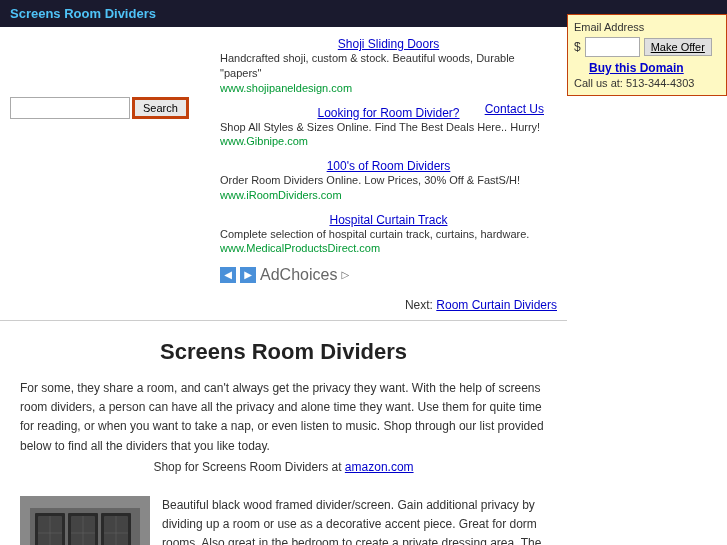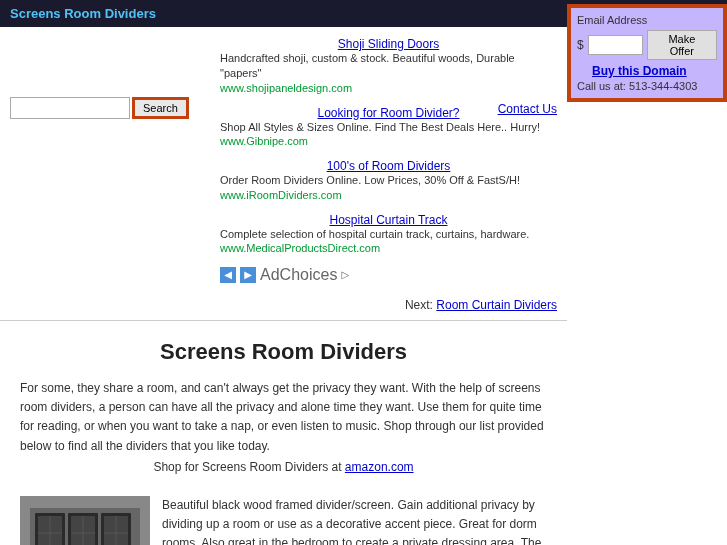--- a/index.html
+++ b/index.html
@@ -10,25 +10,25 @@
       background: #1a1a2e;
       color: #4fc3f7;
       padding: 6px 10px;
       font-size: 13px;
       font-weight: bold;
     }
 
     
     #domain-box {
       position: absolute;
-      top: 4px;
+      top: 14px;
       right: 0;
       width: 160px;
-      border: 4px solid #c2410c;
-      background: #c4b5fd;
+      border: 1px solid #c2410c;
+      background: #fef9c3;
       padding: 6px;
       font-size: 11px;
     }
     #domain-box .domain-label {
       font-size: 11px;
       margin-bottom: 4px;
     }
     #domain-box .offer-row {
       display: flex;
       align-items: center;
@@ -41,23 +41,24 @@
     #domain-box input[type="text"] {
       width: 55px;
       height: 20px;
       border: 1px solid #aaa;
       font-size: 11px;
       padding: 1px 3px;
     }
     #domain-box .make-offer-btn {
       background: #e0e0e0;
       border: 1px solid #aaa;
-      padding: 2px 14px;
-      cursor: pointer;
-      font-size: 11px;
+      padding: 2px 6px;
+      cursor: pointer;
+      font-size: 11px;
+      text-decoration: underline;
     }
     #domain-box .buy-link {
       color: #00c;
       text-decoration: underline;
       display: block;
       font-size: 12px;
       font-weight: bold;
       margin-bottom: 2px;
       margin-left: 15px;
     }
@@ -257,21 +258,21 @@
     <div id="left-sidebar">
       <form id="search-form">
         <input type="text" style="">
         <button type="submit">Search</button>
       </form>
     </div>
 
     <div id="ad-listings">
 
       <div style="position:relative;">
-        <a class="contact-us-link" style="position:absolute; right:0; top:60px;">Contact Us</a>
+        <a class="contact-us-link" style="position:absolute; right:13px; top:60px;">Contact Us</a>
       </div>
 
       <div class="ad-item">
         <a class="ad-title">Shoji Sliding Doors</a>
         <div class="ad-desc">Handcrafted shoji, custom &amp; stock. Beautiful woods, Durable "papers"</div>
         <div class="ad-url">www.shojipaneldesign.com</div>
       </div>
 
       <div class="ad-item">
         <a class="ad-title">Looking for Room Divider?</a>

